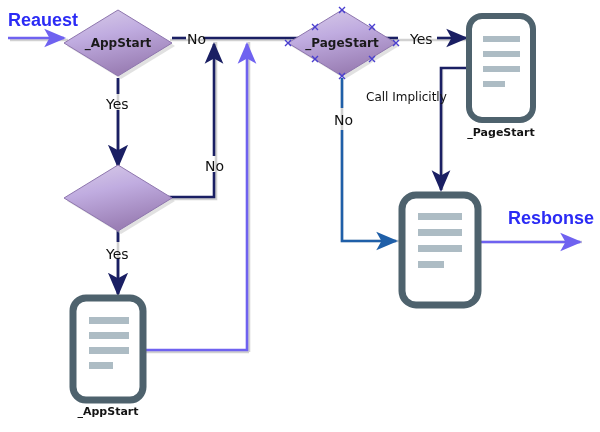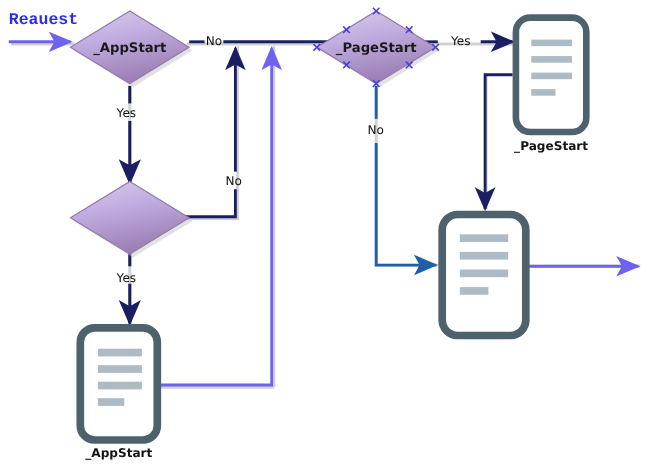--- a/index.html
+++ b/index.html
@@ -13,30 +13,30 @@
     font-weight:bold;
     font-size:12px;
     color:#1a1a1a;
     text-align:center;
     line-height:14px;
     white-space:nowrap;
   }
   .edge-label{
     position:absolute;
     font-family:"DejaVu Sans", sans-serif;
-    font-size:11px;
+    font-size:14px;
     color:#111;
     background:transparent;
     white-space:nowrap;
   }
   .io-label{
     position:absolute;
-    font-family:Liberation Mono, monospace;
+    font-family:Liberation Sans, sans-serif;
     font-weight:bold;
-    font-size:15px;
+    font-size:18px;
     color:#2b2bf5;
     white-space:nowrap;
   }
   .doc-caption{
     position:absolute;
     font-family:"DejaVu Sans", sans-serif;
     font-weight:bold;
     font-size:11px;
     color:#141414;
     white-space:nowrap;
@@ -205,17 +205,19 @@
   <div class="edge-label" style="left:106px;top:96px;">Yes</div>
 
   <div class="edge-label" style="left:205px;top:158px;">No</div>
 
   <div class="edge-label" style="left:106px;top:246px;">Yes</div>
 
   <div class="edge-label" style="left:410px;top:31px;">Yes</div>
 
   <div class="edge-label" style="left:334px;top:112px;">No</div>
 
+  <div class="call-label" style="left:366px;top:90px;">Call Implicitly</div>
 
   <div class="io-label" style="left:8px;top:10px;">Reauest</div>
 
+  <div class="io-label" style="left:508px;top:208px;">Resbonse</div>
 
 </div>
 
 </body></html>

